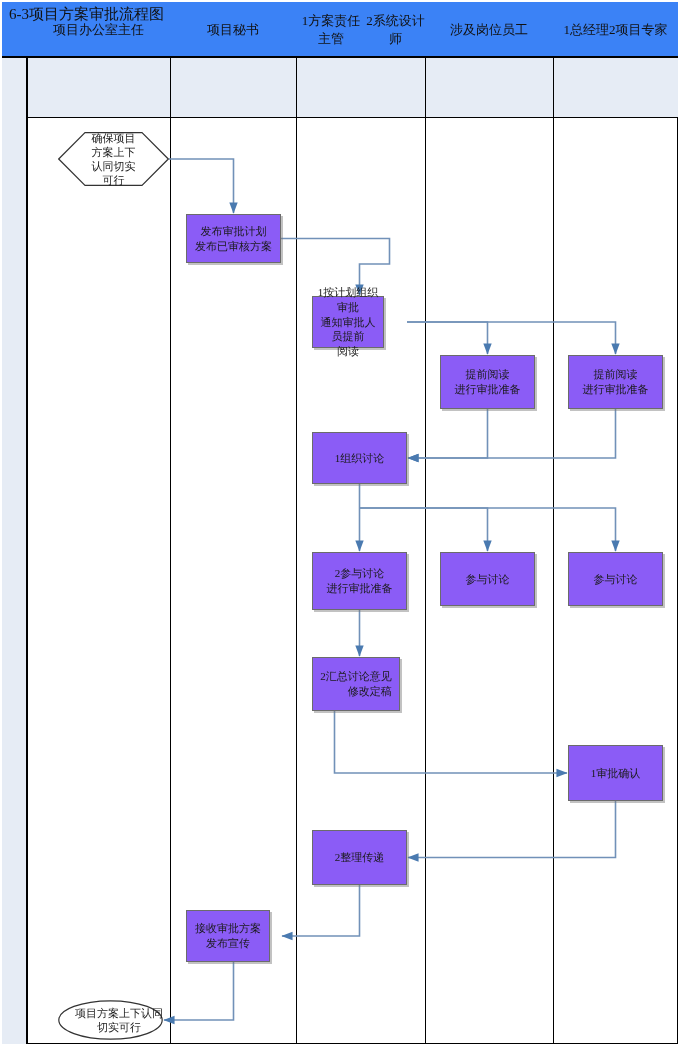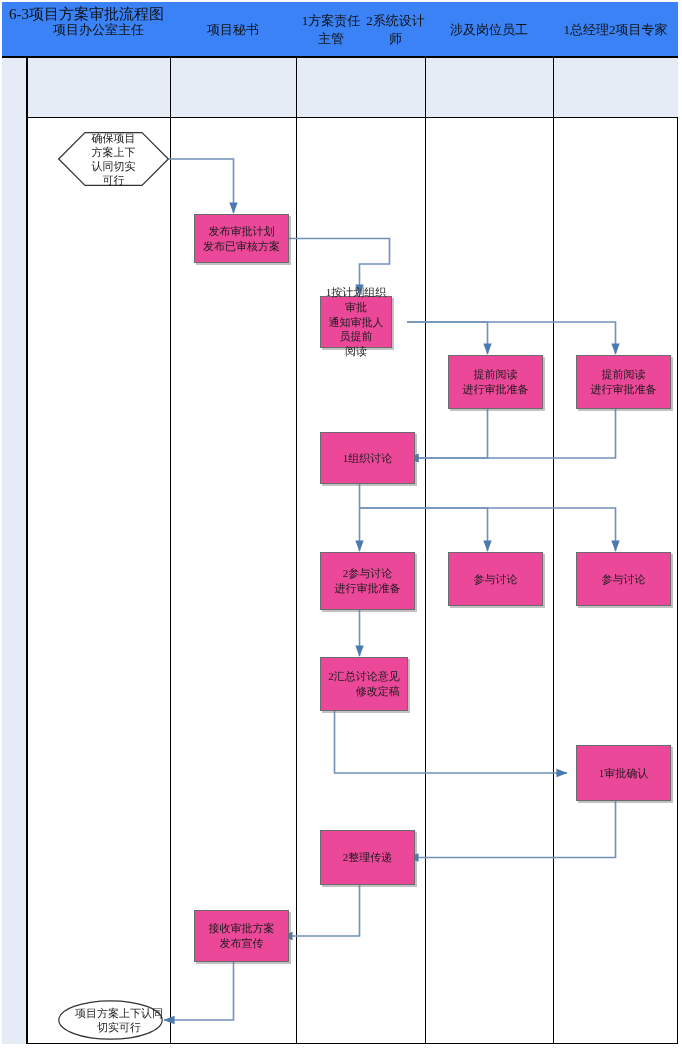--- a/index.html
+++ b/index.html
@@ -26,24 +26,24 @@
     justify-content:center;text-align:center;font-size:13px;line-height:1.35;color:#111;}
 
   
   .leftstrip{position:absolute;left:2px;top:58px;width:25px;height:986px;background:#e6ecf5;
      border-right:1px solid #000;box-sizing:border-box;}
 
   
   .lanesep{position:absolute;top:58px;width:0;height:986px;border-left:1.5px solid #000;}
 
   
-  .node{position:absolute;box-sizing:border-box;background:#ec4899;
+  .node{position:absolute;box-sizing:border-box;background:#8b5cf6;
     border:1px solid #6b6b6b;display:flex;align-items:center;justify-content:center;
     text-align:center;font-size:11px;line-height:1.35;color:#1a1a1a;
-    box-shadow:2px 2px 0 rgba(120,120,120,.45);margin-left:8px;}
+    box-shadow:2px 2px 0 rgba(120,120,120,.45);}
   .node span{display:block;padding:0 3px;}
 
   .hexwrap{position:absolute;}
   .hexwrap svg{position:absolute;left:0;top:0;}
   .hextext{position:absolute;left:0;top:0;width:100%;height:100%;
     display:flex;align-items:center;justify-content:center;text-align:center;
     font-size:11px;line-height:1.28;color:#1a1a1a;}
 
   .ellwrap{position:absolute;}
   .ellwrap svg{position:absolute;left:0;top:0;}
@@ -195,21 +195,21 @@
       <div class="node" style="left: 568px; top: 745px; width: 95px; height: 56px;">
         <div>
           <span>1审批确认</span>
         </div>
       </div>
       <div class="node" style="left: 312px; top: 830px; width: 95px; height: 55px;">
         <div>
           <span>2整理传递</span>
         </div>
       </div>
-      <div class="node" style="left: 186px; top: 910px; width: 95px; height: 52px;">
+      <div class="node" style="left: 186px; top: 910px; width: 84px; height: 52px;">
         <div>
           <span>接收审批方案</span>
           <span>发布宣传</span>
         </div>
       </div>
       <div class="ellwrap" style="left: 58px; top: 1000px; width: 105px; height: 40px;">
         <svg width="105" height="40" viewBox="0 0 105 40">
       <ellipse cx="52.5" cy="20" rx="51.7" ry="19.2" fill="#ffffff" stroke="#333333" stroke-width="1.2"></ellipse>
         </svg>
         <div class="elltext">

